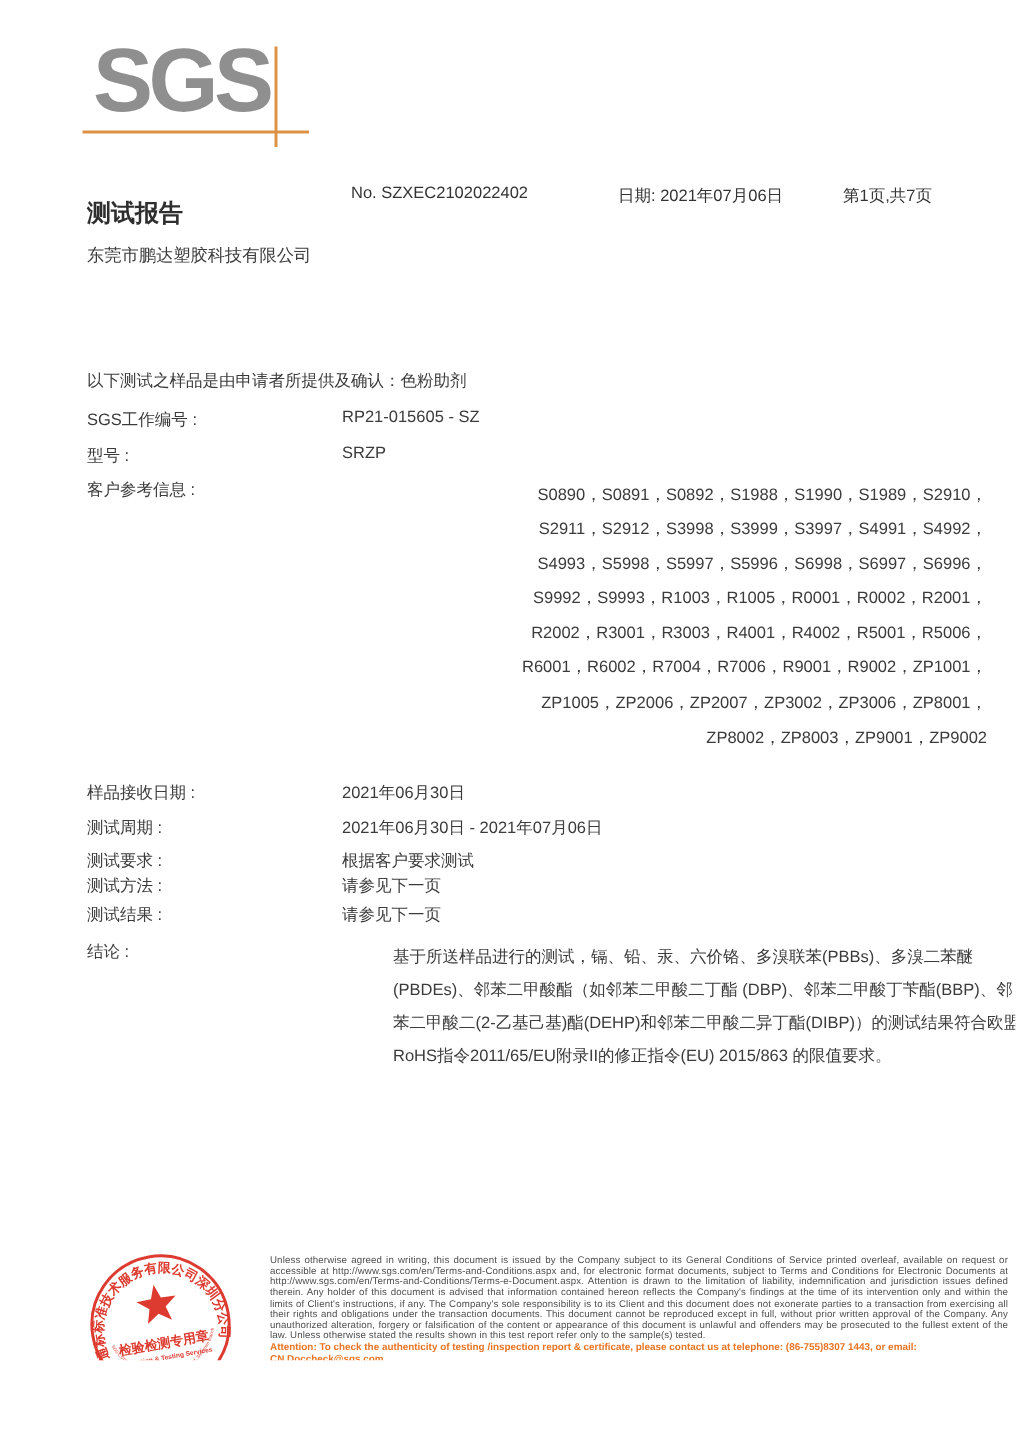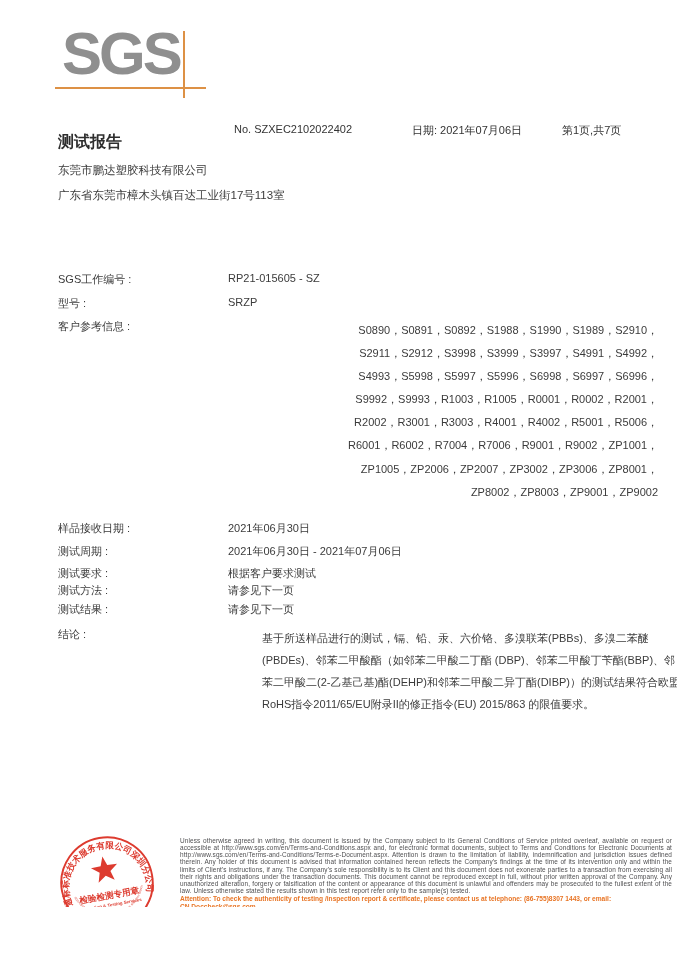--- a/index.html
+++ b/index.html
@@ -68,22 +68,22 @@
   <div class="abs logo-sgs">SGS</div>
   <div class="abs logo-hline"></div>
   <div class="abs logo-vline"></div>
 
   <div class="abs report-title">测试报告</div>
   <div class="abs report-no">No. SZXEC2102022402</div>
   <div class="abs report-date">日期: 2021年07月06日</div>
   <div class="abs report-page">第1页,共7页</div>
 
   <div class="abs applicant-name">东莞市鹏达塑胶科技有限公司</div>
-  <div class="abs applicant-addr">广东省东莞市樟木头镇百达工业街17号113室</div>
 
+  <div class="abs sample-statement">以下测试之样品是由申请者所提供及确认：色粉助剂</div>
 
   <div class="abs lbl" style="top:272px">SGS工作编号 :</div>
   <div class="abs val" style="top:272px">RP21-015605 - SZ</div>
 
   <div class="abs lbl" style="top:296px">型号 :</div>
   <div class="abs val" style="top:296px">SRZP</div>
 
   <div class="abs lbl" style="top:319px">客户参考信息 :</div>
   <div class="abs ref-lines">
     <div>S0890，S0891，S0892，S1988，S1990，S1989，S2910，</div>

